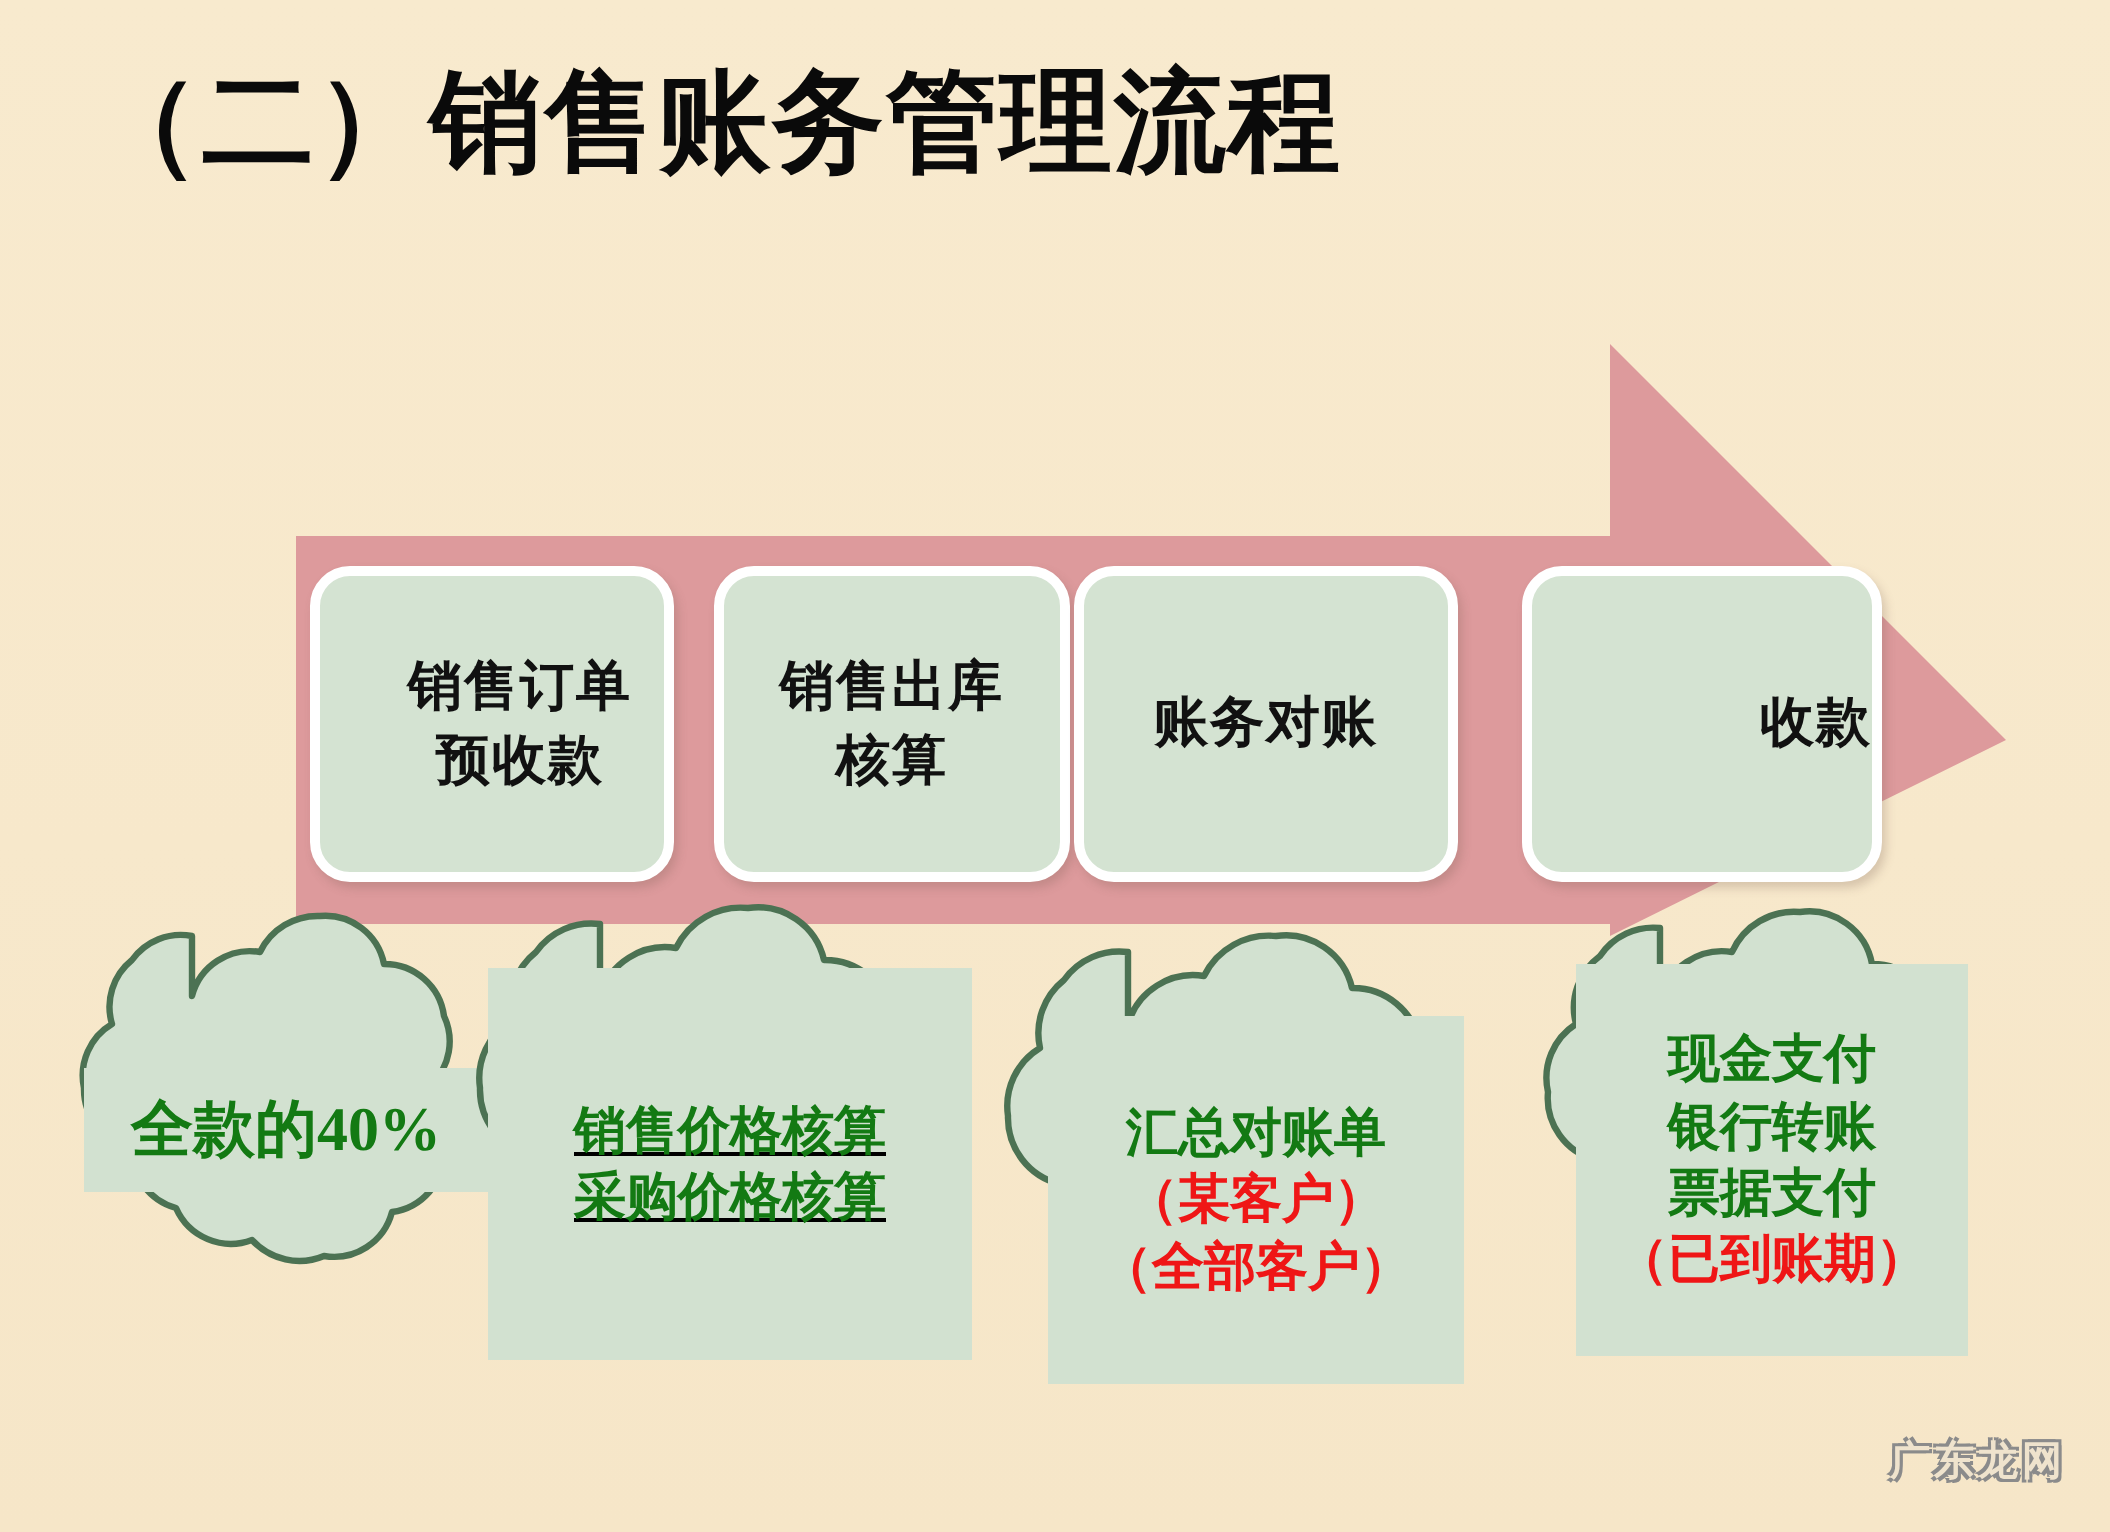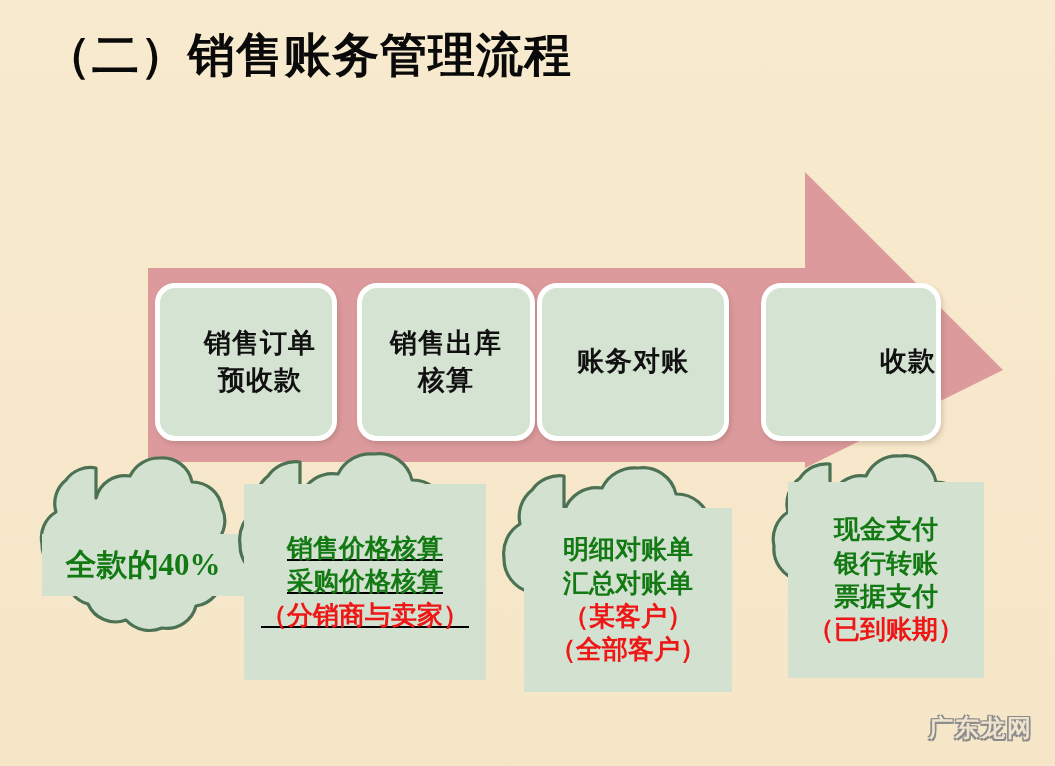--- a/index.html
+++ b/index.html
@@ -20,21 +20,21 @@
     height: 766px;
     background: linear-gradient(180deg, #f8eace 0%, #f7e8cb 55%, #f6e6c8 100%);
     overflow: hidden;
   }
 
   
   #title {
     position: absolute;
     left: 44px;
     top: 24px;
-    font-size: 47px;
+    font-size: 56px;
     font-weight: bold;
     color: #0a0a0a;
     letter-spacing: 1px;
     font-family: "DejaVu Sans", "Liberation Sans", sans-serif;
     white-space: nowrap;
   }
 
   
   #arrow {
     position: absolute;
@@ -98,21 +98,21 @@
   }
   .cloud-panel .cline.green { color: #137a13; }
   .cloud-panel .cline.red   { color: #ef1616; }
   .cloud-panel.single .cline { font-size: 31px; }
 
   
   #watermark {
     position: absolute;
     right: 22px;
     bottom: 22px;
-    font-size: 24px;
+    font-size: 20px;
     font-weight: bold;
     color: #efe3cd;
     text-shadow:
       -1.5px -1.5px 0 #8b8b8b,
        1.5px -1.5px 0 #8b8b8b,
       -1.5px  1.5px 0 #8b8b8b,
        1.5px  1.5px 0 #8b8b8b;
     font-family: "DejaVu Sans", "Liberation Sans", sans-serif;
     letter-spacing: 2px;
   }
@@ -169,36 +169,34 @@
            a34,34 0 0 1 34,28 a34,34 0 0 1 -4,38
            a34,34 0 0 1 4,38 a34,34 0 0 1 -30,32
            a34,34 0 0 1 -40,22 a36,36 0 0 1 -42,-10
            a34,34 0 0 1 -42,-18 a34,34 0 0 1 -26,-32
            a34,34 0 0 1 -26,-34 a34,34 0 0 1 16,-34
            a34,34 0 0 1 12,-34 a34,34 0 0 1 32,-14 Z" fill="#d2e1d0" stroke="#4c7253" stroke-width="3.2" stroke-linejoin="round"></path>
     </svg>
     <div class="cloud-panel" style="left:16px; top:36px; width:242px; height:196px;text-decoration:underline;">
       <div class="cline green">销售价格核算</div>
       <div class="cline green">采购价格核算</div>
-      <div class="cline red">（分销商与卖家）</div>
     </div>
   </div>
 
   <div class="cloud" style="left:494px; top:462px;">
     <svg width="270" height="248" viewBox="0 0 270 248" xmlns="http://www.w3.org/2000/svg">
       <path d="M70,50 a34,34 0 0 1 38,-24 a36,36 0 0 1 36,-20 a34,34 0 0 1 38,26
            a34,34 0 0 1 34,28 a34,34 0 0 1 -4,38
            a34,34 0 0 1 4,38 a34,34 0 0 1 -30,32
            a34,34 0 0 1 -40,22 a36,36 0 0 1 -42,-10
            a34,34 0 0 1 -42,-18 a34,34 0 0 1 -26,-32
            a34,34 0 0 1 -26,-34 a34,34 0 0 1 16,-34
            a34,34 0 0 1 12,-34 a34,34 0 0 1 32,-14 Z" fill="#d2e1d0" stroke="#4c7253" stroke-width="3.2" stroke-linejoin="round"></path>
     </svg>
     <div class="cloud-panel" style="left:30px; top:46px; width:208px; height:184px;">
-      <div class="cline green">明细对账单</div>
       <div class="cline green">汇总对账单</div>
       <div class="cline red">（某客户）</div>
       <div class="cline red">（全部客户）</div>
     </div>
   </div>
 
   <div class="cloud" style="left:764px; top:450px;">
     <svg width="256" height="250" viewBox="0 0 256 250" xmlns="http://www.w3.org/2000/svg">
       <path d="M66,50 a32,32 0 0 1 36,-24 a34,34 0 0 1 34,-20 a32,32 0 0 1 36,26
            a32,32 0 0 1 32,28 a32,32 0 0 1 -4,38

